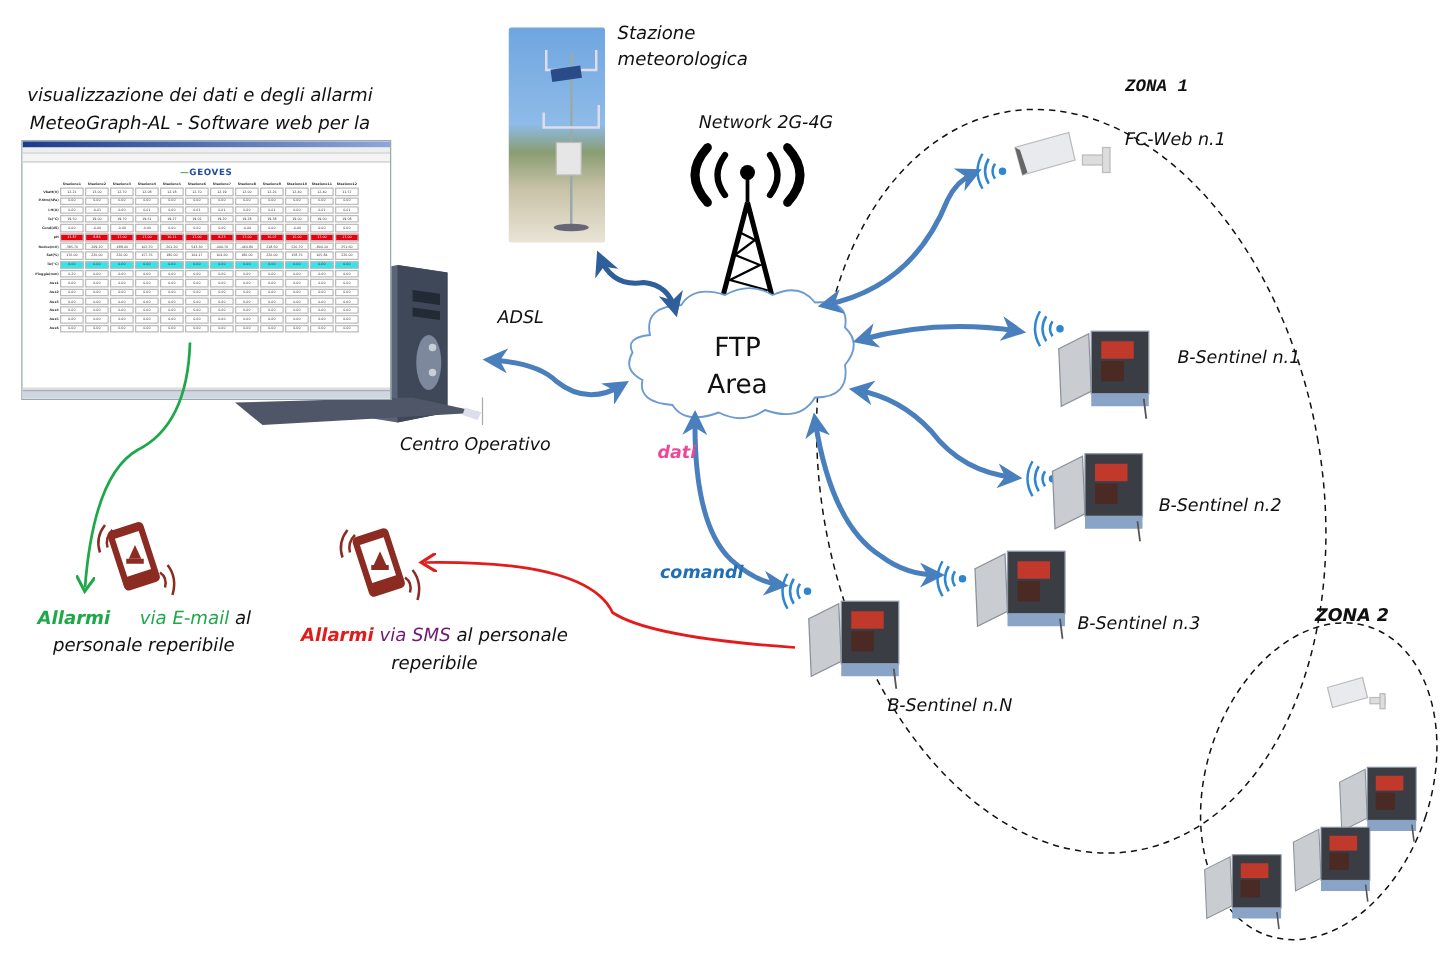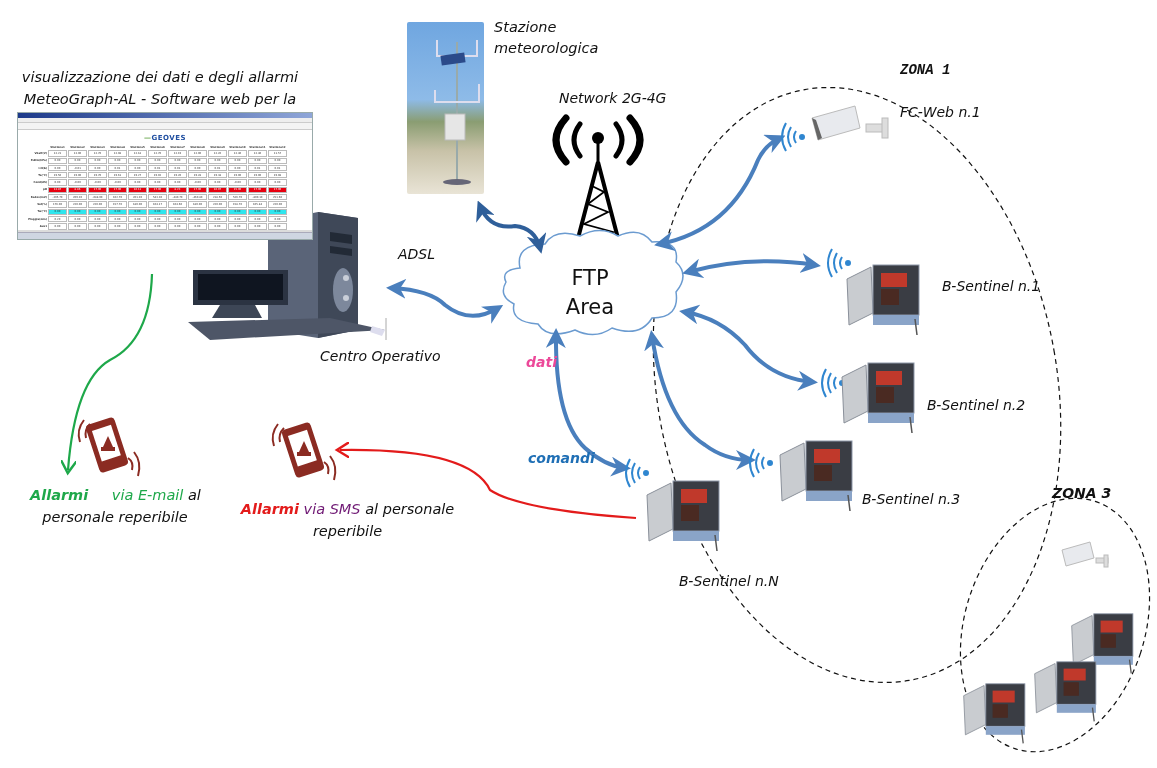--- a/index.html
+++ b/index.html
@@ -2,21 +2,21 @@
 <html><head>
 <meta charset="utf-8">
 <style>
   html, body { margin:0; padding:0; background:#ffffff; }
   body { width:1157px; height:768px; position:relative; overflow:hidden; font-family:"DejaVu Sans", sans-serif; }
   .lbl { position:absolute; font-style:italic; color:#111; font-size:14px; line-height:20px; white-space:nowrap; }
   .center { text-align:center; }
   .bold { font-weight:bold; }
   svg.layer { position:absolute; left:0; top:0; }
   
-  #sw { position:absolute; left:17px; top:112px; width:296px; height:128px; background:#fff; border:1px solid #9aa; box-sizing:border-box; overflow:hidden; }
+  #sw { position:absolute; left:17px; top:112px; width:296px; height:208px; background:#fff; border:1px solid #9aa; box-sizing:border-box; overflow:hidden; }
   #sw .titlebar { height:5px; background:linear-gradient(90deg,#1d3a8a,#8fa6d8); }
   #sw .menubar { height:4px; background:#eee; border-bottom:1px solid #ccc; }
   #sw .toolbar { height:6px; background:#f4f4f4; border-bottom:1px solid #ccc; }
   #sw .logo { text-align:center; font-size:7px; font-weight:bold; color:#1f4ea0; margin-top:4px; letter-spacing:0.5px; }
   #sw .logo .dash { color:#6aa84f; }
   #sw table { border-collapse:separate; border-spacing:1px 1px; margin:2px 0 0 6px; font-size:2.6px; }
   #sw td { height:4.3px; padding:0; text-align:center; border:0.4px solid #bbb; width:17px; color:#333; }
   #sw td.rh { border:none; text-align:right; width:22px; font-weight:bold; }
   #sw tr.hdr td { border:none; font-weight:bold; }
   #sw tr.red td:not(.rh) { background:#e8000f; color:#fff; }
@@ -517,27 +517,27 @@
 <div class="lbl center" style="left:540px; top:264px; width:100px; font-style:normal; font-size:21px; line-height:29px;">
   <div>FTP</div>
   <div>Area</div>
 </div>
 
 <div class="lbl" style="left:398px; top:244px;">ADSL</div>
 <div class="lbl bold" style="left:526px; top:352px; color:#ec4899;text-align:right;">dati</div>
 <div class="lbl bold" style="left:528px; top:448px; color:#1f6fb5;">comandi</div>
 
 <div class="lbl bold" style="left:900px; top:60px;font-family:Liberation Mono, monospace;">ZONA 1</div>
-<div class="lbl bold" style="left:1052px; top:483px;">ZONA 3</div>
+<div class="lbl bold" style="left:1052px; top:483px;">ZONA 2</div>
 
 <div class="lbl" style="left:900px; top:102px;">FC-Web n.1</div>
 <div class="lbl" style="left:942px; top:276px;">B-Sentinel n.1</div>
 <div class="lbl" style="left:927px; top:395px;">B-Sentinel n.2</div>
 <div class="lbl" style="left:862px; top:489px;">B-Sentinel n.3</div>
-<div class="lbl" style="left:679px; top:555px;margin-top:16px;">B-Sentinel n.N</div>
+<div class="lbl" style="left:710px; top:555px;">B-Sentinel n.N</div>
 
 <div class="lbl center" style="left:30px; top:484px; width:170px; font-size:14.5px; line-height:22px;">
   <div><span class="bold" style="color:#1ea84a;">Allarmi</span><span style="color:#1ea84a;padding-left:19px;"> via E-mail</span><span> al</span></div>
   <div>personale reperibile</div>
 </div>
 <div class="lbl center" style="left:240px; top:498px; width:215px; font-size:14.5px; line-height:22px;">
   <div><span class="bold" style="color:#e31b1b;">Allarmi</span><span style="color:#701a75;"> via SMS</span><span> al personale</span></div>
   <div>reperibile</div>
 </div>
 

